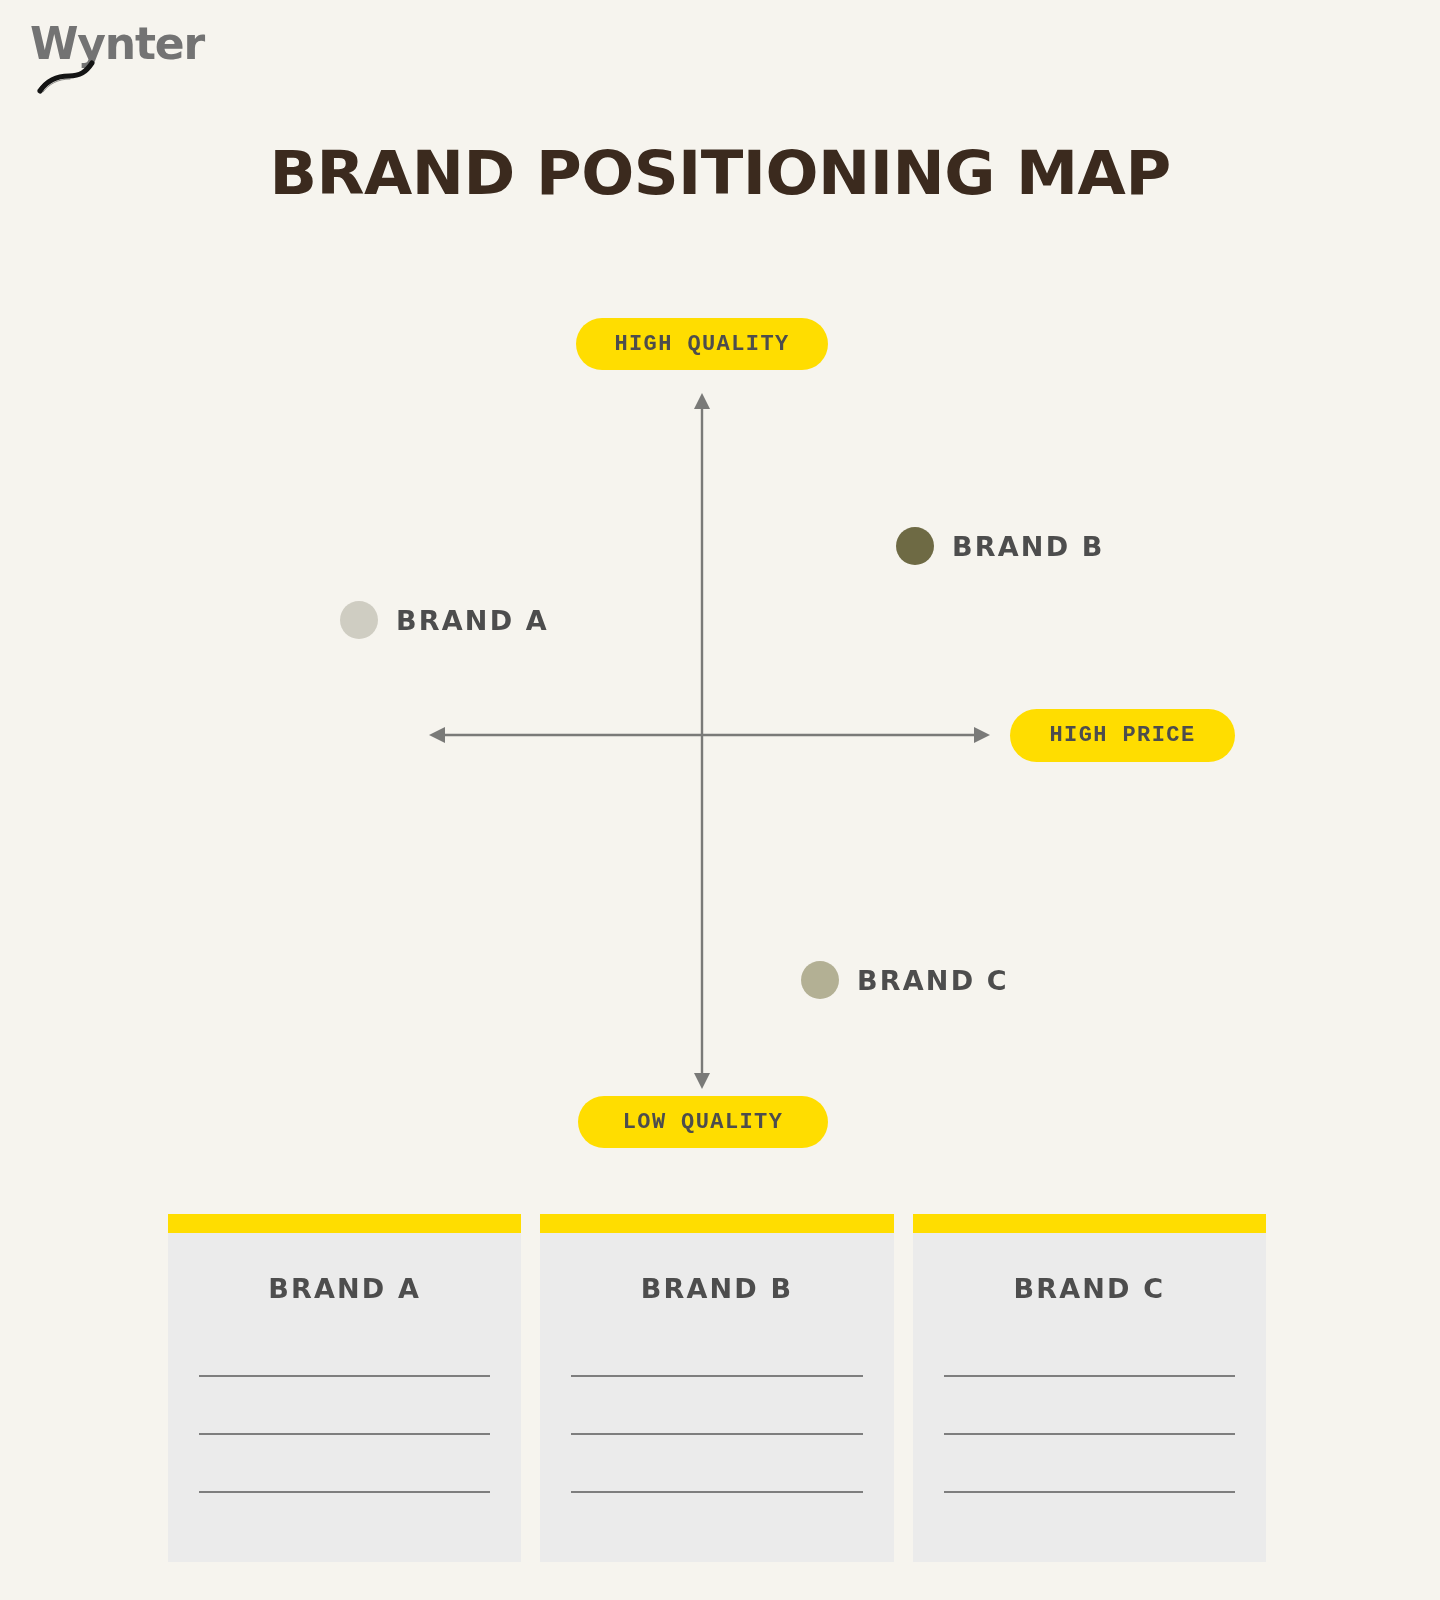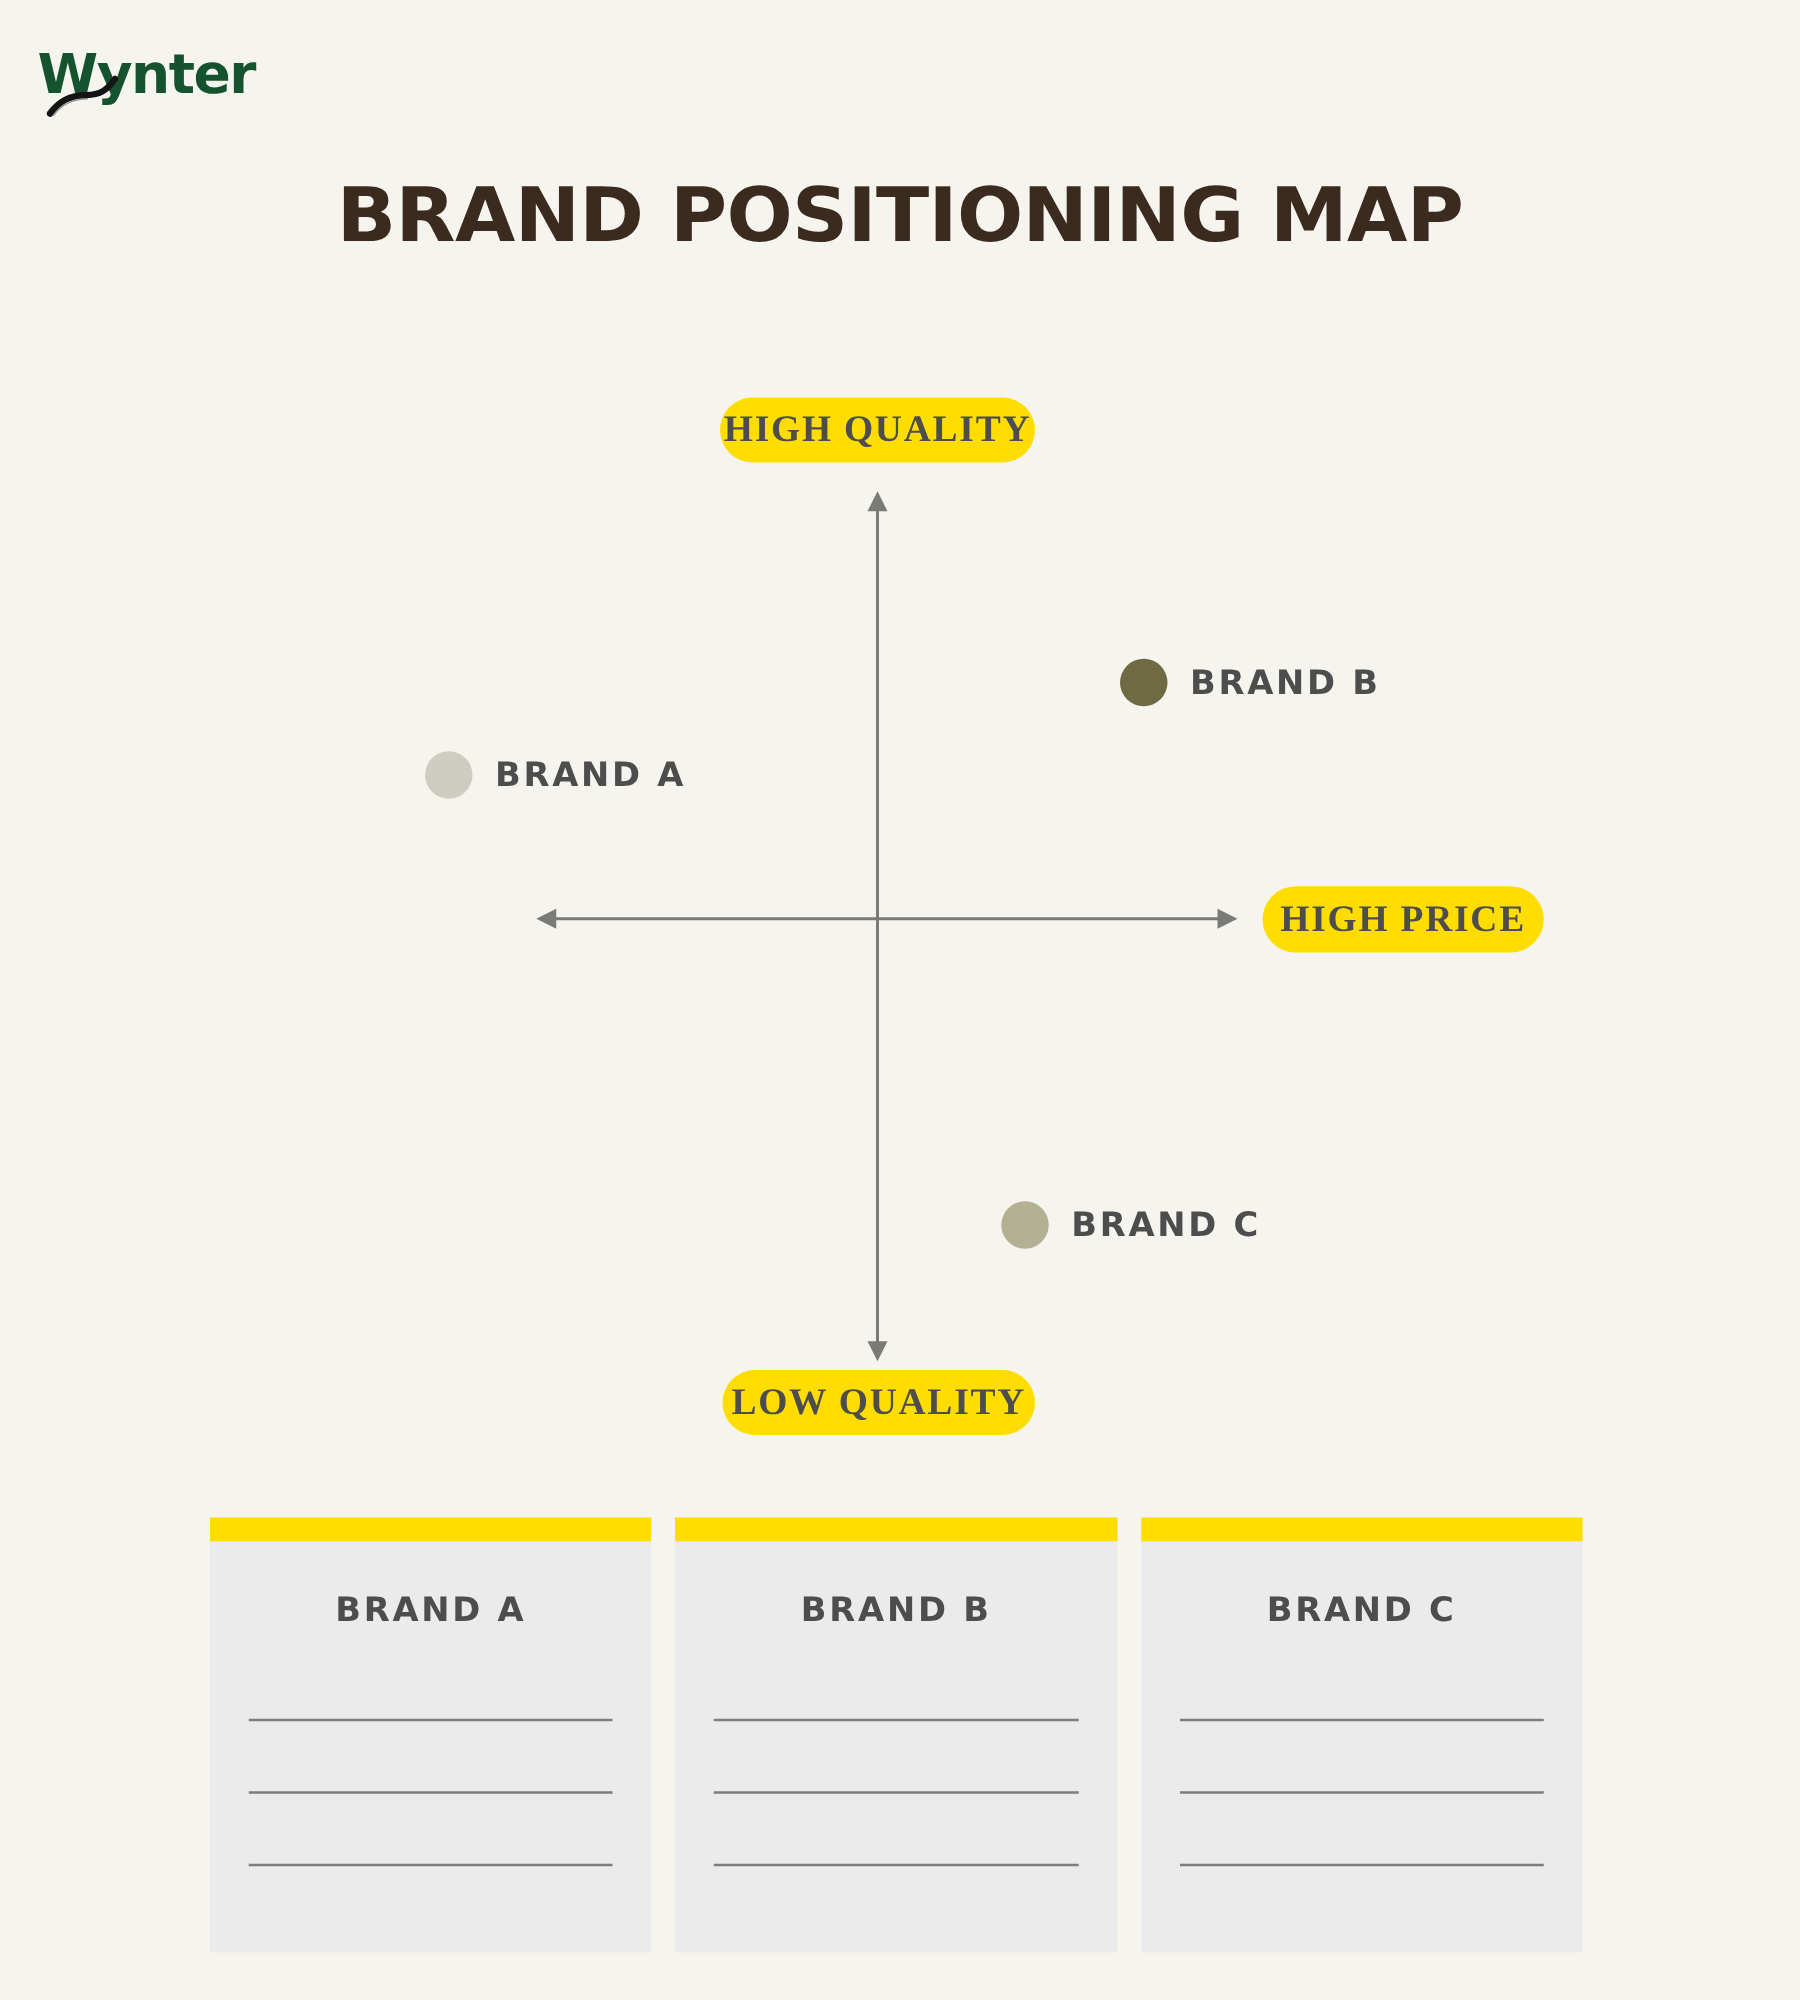--- a/index.html
+++ b/index.html
@@ -23,25 +23,25 @@
     left: 30px;
     top: 18px;
     width: 200px;
     height: 80px;
   }
   .logo-text {
     font-family: "DejaVu Sans", sans-serif;
     font-weight: 700;
     font-size: 44px;
     letter-spacing: -1.2px;
-    color: #14532d;
+    color: #737373;
     line-height: 1;
     position: absolute;
     left: 0;
-    top: 20px;
+    top: 4px;
   }
   .logo-swoosh {
     position: absolute;
     left: 6px;
     top: 42px;
   }
 
   
   .page-title {
     position: absolute;
@@ -72,23 +72,23 @@
     top: 0;
     width: 1440px;
     height: 1200px;
   }
 
   
   .pill {
     position: absolute;
     background: #FFDD00;
     color: #4D4D4D;
-    font-family: Liberation Serif, serif;
-    font-weight: 700;
-    font-size: 30px;
+    font-family: Liberation Mono, monospace;
+    font-weight: 700;
+    font-size: 22px;
     letter-spacing: 1.4px;
     border-radius: 999px;
     display: flex;
     align-items: center;
     justify-content: center;
     white-space: nowrap;
     box-sizing: border-box;
   }
   .pill-high-quality { left: 576px; top: 318px; width: 252px; height: 52px; }
   .pill-low-quality  { left: 578px; top: 1096px; width: 250px; height: 52px; text-align: center; }

